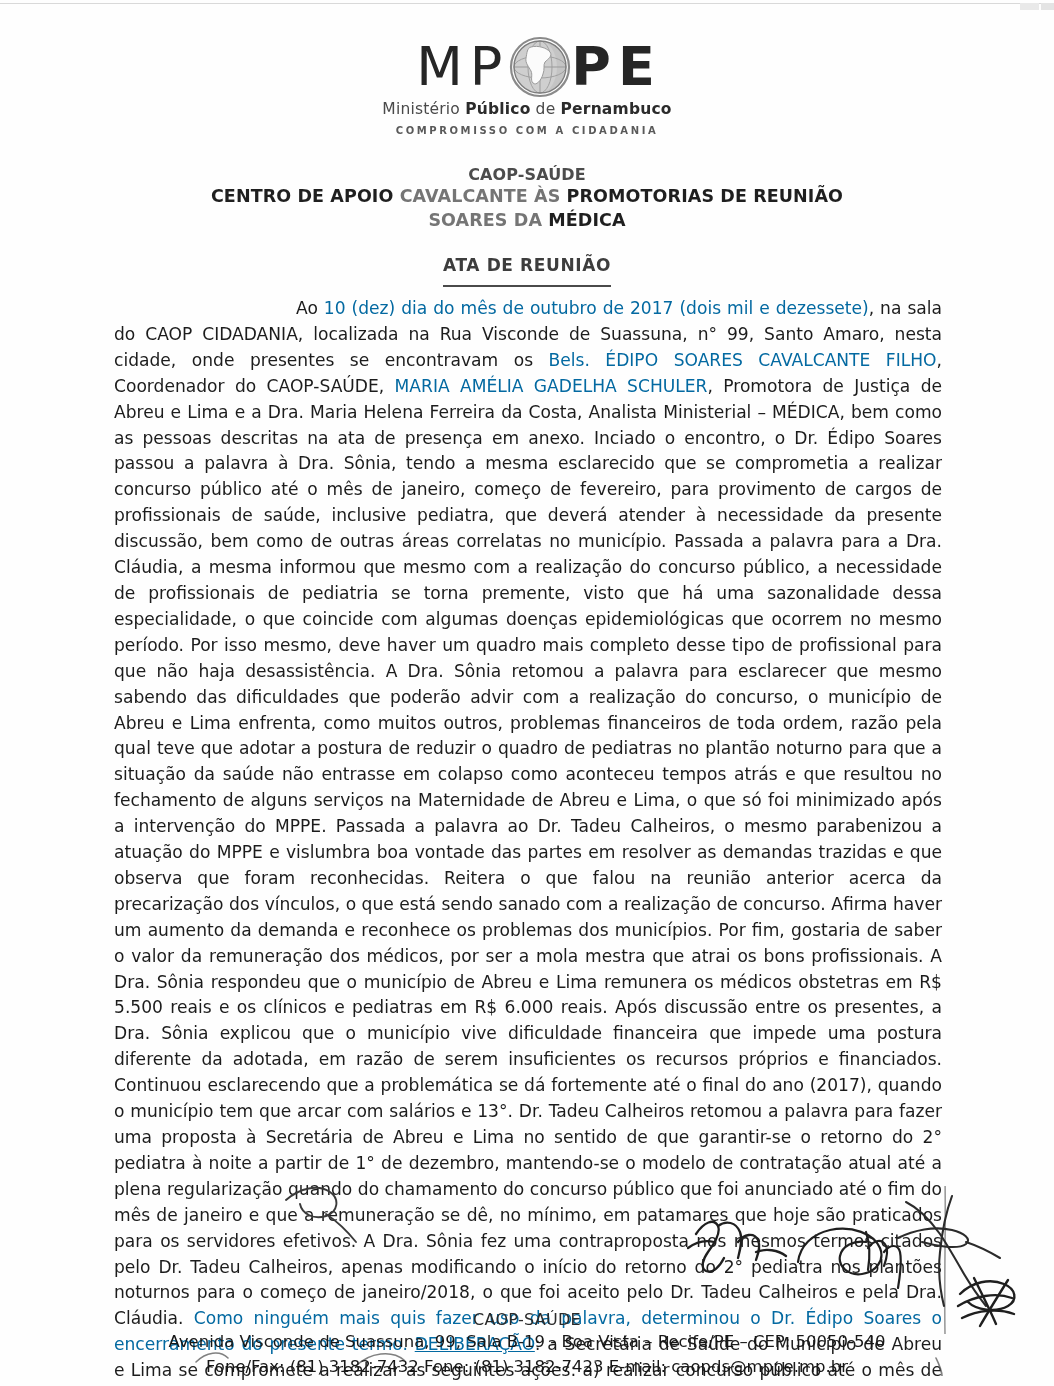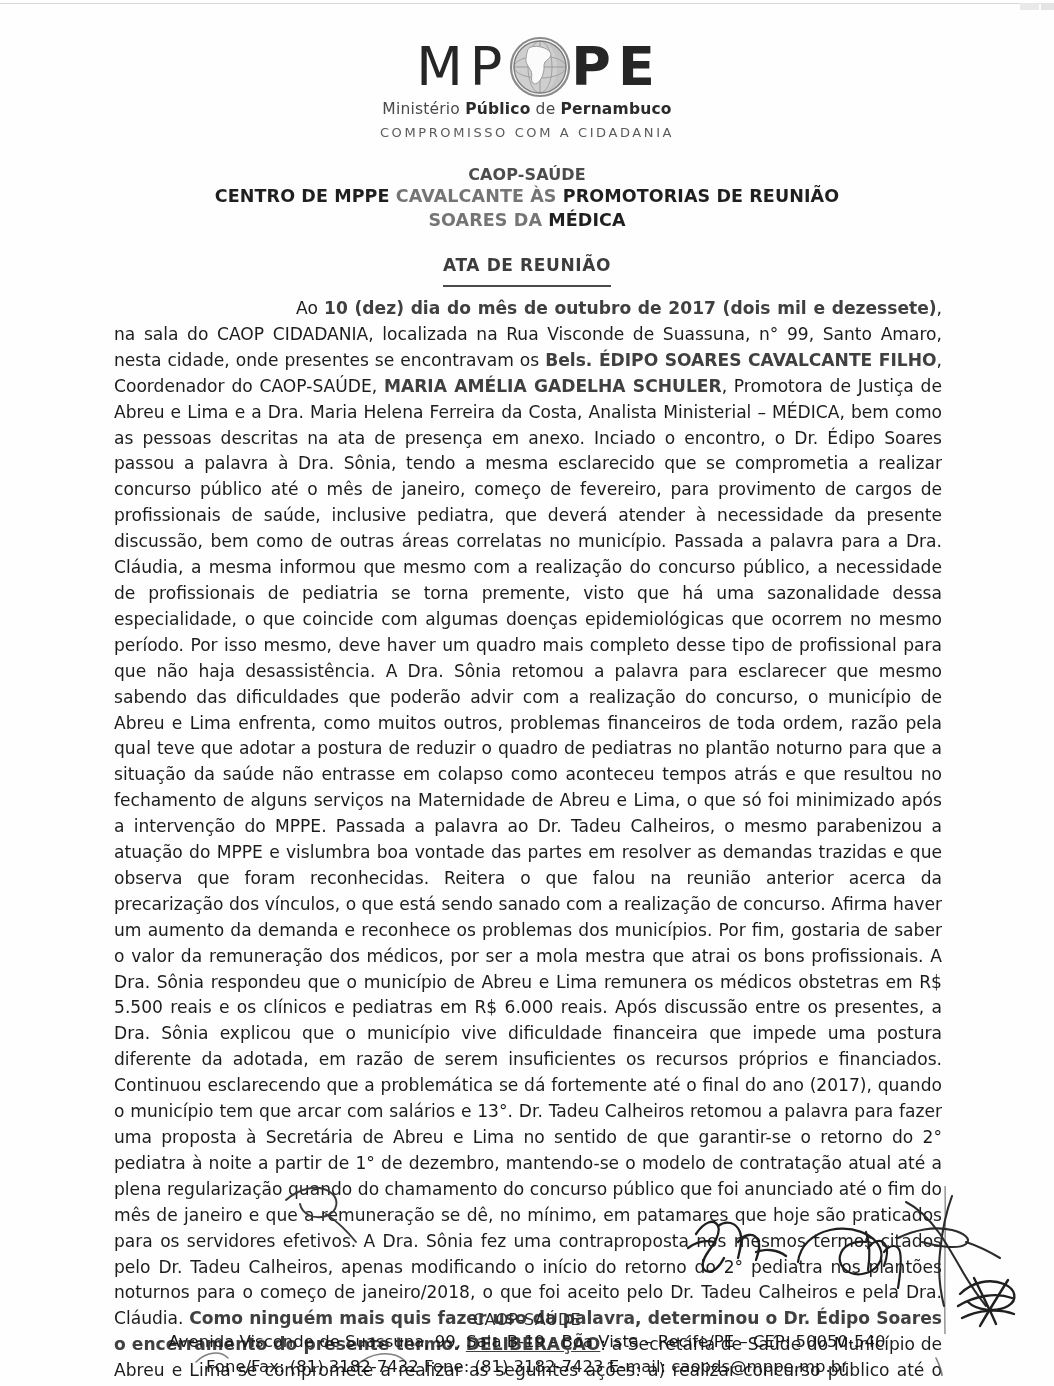--- a/index.html
+++ b/index.html
@@ -78,24 +78,24 @@
   .logo-name {
     margin-top: 0;
     font-size: 15.5px;
     font-weight: 700;
     letter-spacing: 0.2px;
     color: #2b2b2b;
   }
   .logo-name .light { font-weight: 400; color: #4a4a4a; }
   .logo-tagline {
     margin-top: 7px;
-    font-size: 13px;
+    font-size: 10px;
     letter-spacing: 2.6px;
     color: #5a5a5a;
-    font-weight: 400;
+    font-weight: 700;
   }
 
   
   .heading-block {
     position: absolute;
     top: 164px;
     left: 0;
     width: 1054px;
     text-align: center;
     line-height: 1.33;
@@ -134,21 +134,21 @@
     width: 828px;
     font-size: 17.1px;
     line-height: 25.9px;
     text-align: justify;
     text-justify: inter-word;
     color: #1c1c1c;
     hyphens: manual;
   }
   .body-text p { margin: 0; text-indent: 0; }
   .body-text .indent { display: inline-block; width: 182px; }
-  .body-text b { font-weight: 700; color: #404040; }
+  .body-text b { font-weight: 400; color: #0369a1; }
   .body-text u { text-decoration: underline; text-underline-offset: 1px; margin-top: 36px; }
 
   
   .signatures {
     position: absolute;
     top: 1186px;
     left: 0;
     width: 1054px;
     height: 190px;
     pointer-events: none;
@@ -203,21 +203,21 @@
       <span class="logo-letters right">PE</span>
     </div>
     <div class="logo-name">
       <span class="light">Ministério </span><span>Público</span><span class="light"> de </span><span>Pernambuco</span>
     </div>
     <div class="logo-tagline">COMPROMISSO COM A CIDADANIA</div>
   </div>
 
   <div class="heading-block">
     <div class="h-line caop">CAOP-SAÚDE</div>
-    <div class="h-line big"><span>CENTRO DE MPPE </span><span class="faded">CAVALCANTE ÀS</span><span> PROMOTORIAS DE REUNIÃO</span></div>
+    <div class="h-line big"><span>CENTRO DE APOIO </span><span class="faded">CAVALCANTE ÀS</span><span> PROMOTORIAS DE REUNIÃO</span></div>
     <div class="h-line big"><span class="faded">SOARES DA </span><span>MÉDICA</span></div>
   </div>
 
   <div class="doc-title">
     <span>ATA DE REUNIÃO</span>
   </div>
 
   <div class="body-text">
     <p><span class="indent"></span><span>Ao </span><b>10 (dez) dia do mês de outubro de 2017 (dois mil e dezessete)</b><span>, na sala do CAOP CIDADANIA, localizada na Rua Visconde de Suassuna, n° 99, Santo Amaro, nesta cidade, onde presentes se encontravam os </span><b>Bels. ÉDIPO SOARES CAVALCANTE FILHO</b><span>, Coordenador do CAOP-SAÚDE, </span><b>MARIA AMÉLIA GADELHA SCHULER</b><span>, Promotora de Justiça de Abreu e Lima e a Dra. Maria Helena Ferreira da Costa, Analista Ministerial – MÉDICA, bem como as pessoas descritas na ata de presença em anexo. Inciado o encontro, o Dr. Édipo Soares passou a palavra à Dra. Sônia, tendo a mesma esclarecido que se comprometia a realizar concurso público até o mês de janeiro, começo de fevereiro, para provimento de cargos de profissionais de saúde, inclusive pediatra, que deverá atender à necessidade da presente discussão, bem como de outras áreas correlatas no município. Passada a palavra para a Dra. Cláudia, a mesma informou que mesmo com a realização do concurso público, a necessidade de profissionais de pediatria se torna premente, visto que há uma sazonalidade dessa especialidade, o que coincide com algumas doenças epidemiológicas que ocorrem no mesmo período. Por isso mesmo, deve haver um quadro mais completo desse tipo de profissional para que não haja desassistência. A Dra. Sônia retomou a palavra para esclarecer que mesmo sabendo das dificuldades que poderão advir com a realização do concurso, o município de Abreu e Lima enfrenta, como muitos outros, problemas financeiros de toda ordem, razão pela qual teve que adotar a postura de reduzir o quadro de pediatras no plantão noturno para que a situação da saúde não entrasse em colapso como aconteceu tempos atrás e que resultou no fechamento de alguns serviços na Maternidade de Abreu e Lima, o que só foi minimizado após a intervenção do MPPE. Passada a palavra ao Dr. Tadeu Calheiros, o mesmo parabenizou a atuação do MPPE e vislumbra boa vontade das partes em resolver as demandas trazidas e que observa que foram reconhecidas. Reitera o que falou na reunião anterior acerca da precarização dos vínculos, o que está sendo sanado com a realização de concurso. Afirma haver um aumento da demanda e reconhece os problemas dos municípios. Por fim, gostaria de saber o valor da remuneração dos médicos, por ser a mola mestra que atrai os bons profissionais. A Dra. Sônia respondeu que o município de Abreu e Lima remunera os médicos obstetras em R$ 5.500 reais e os clínicos e pediatras em R$ 6.000 reais. Após discussão entre os presentes, a Dra. Sônia explicou que o município vive dificuldade financeira que impede uma postura diferente da adotada, em razão de serem insuficientes os recursos próprios e financiados. Continuou esclarecendo que a problemática se dá fortemente até o final do ano (2017), quando o município tem que arcar com salários e 13°. Dr. Tadeu Calheiros retomou a palavra para fazer uma proposta à Secretária de Abreu e Lima no sentido de que garantir-se o retorno do 2° pediatra à noite a partir de 1° de dezembro, mantendo-se o modelo de contratação atual até a plena regularização quando do chamamento do concurso público que foi anunciado até o fim do mês de janeiro e que a remuneração se dê, no mínimo, em patamares que hoje são praticados para os servidores efetivos. A Dra. Sônia fez uma contraproposta nos mesmos termos citados pelo Dr. Tadeu Calheiros, apenas modificando o início do retorno do 2° pediatra nos plantões noturnos para o começo de janeiro/2018, o que foi aceito pelo Dr. Tadeu Calheiros e pela Dra. Cláudia. </span><b>Como ninguém mais quis fazer uso da palavra, determinou o Dr. Édipo Soares o encerramento do presente termo. </b><b><u>DELIBERAÇÃO</u></b><span>: a Secretária de Saúde do Município de Abreu e Lima se compromete a realizar as seguintes ações: a) realizar concurso público até o mês de janeiro, começo de fevereiro, para provimento de cargos de profissionais de saúde, inclusive pediatra, que deverá atender à ne-</span></p>
   </div>

